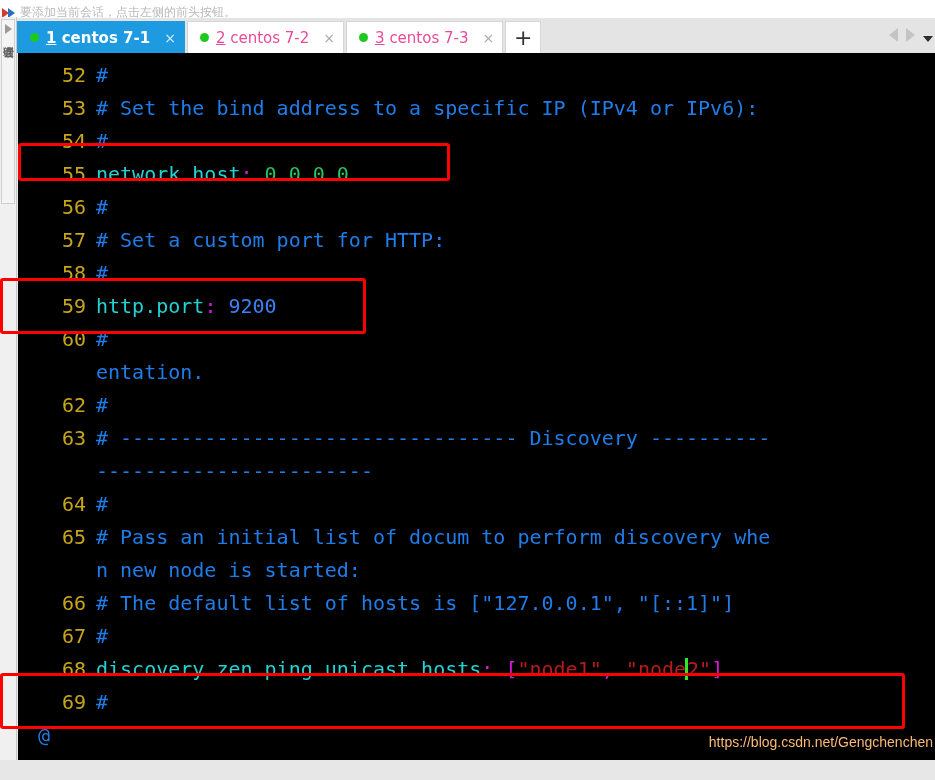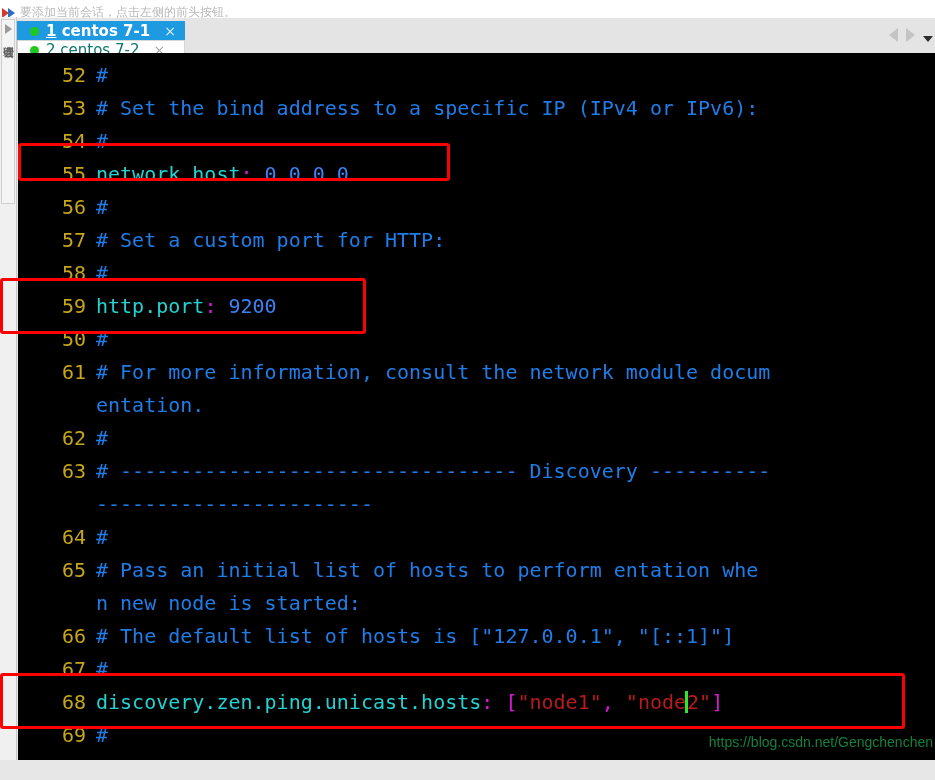--- a/index.html
+++ b/index.html
@@ -107,21 +107,20 @@
     left: 17px; top: 18px;
     width: 918px; height: 35px;
     background: #e4e4e4;
   }
   .tabstrip {
     position: absolute;
     left: 0; top: 3px;
     height: 32px;
     display: flex;
     align-items: stretch;
-    flex-direction: column;
   }
   .tab {
     height: 32px;
     box-sizing: border-box;
     display: flex;
     align-items: center;
     padding: 0 8px 0 12px;
     background: #ffffff;
     border: 1px solid #d6d6d6;
     border-bottom: none;
@@ -135,21 +134,21 @@
   }
   .tab .dot {
     width: 9px; height: 9px;
     border-radius: 50%;
     background: #1ec81e;
     flex: 0 0 auto;
     margin-right: 7px;
   }
   .tab .label {
     font-size: 15px;
-    color: #0f766e;
+    color: #ec4899;
     white-space: nowrap;
     font-family: "DejaVu Sans", sans-serif;
   }
   .tab.active .label {
     color: #ffffff;
     font-weight: bold;
   }
   .tab .label .mn {
     text-decoration: underline;
   }
@@ -232,21 +231,21 @@
     padding-right: 10px;
     box-sizing: border-box;
     color: #c8a61a;
   }
   .ln.blank { color: transparent; }
   .code { flex: 1 1 auto; white-space: pre; }
 
   .c-comment { color: #1f7dea; }
   .c-key     { color: #23d2d2; }
   .c-colon   { color: #d818d8; }
-  .c-val     { color: #3b82f6; }
+  .c-val     { color: #22c55e; }
   .c-num     { color: #3b82f6; }
   .c-str     { color: #b81b1b; }
   .c-punct   { color: #d818d8; }
   .c-at      { color: #1f7dea; }
 
   .cursor {
     display: inline-block;
     width: 3px;
     height: 22px;
     background: #2ee82e;
@@ -265,21 +264,21 @@
   #rb1 { left: 18px;  top: 143px; width: 432px;  height: 38px; }
   #rb2 { left: 0px;   top: 278px; width: 366px;  height: 56px; }
   #rb3 { left: 0px;   top: 673px; width: 905px;  height: 56px; }
 
   
   .watermark {
     position: absolute;
     right: 2px;
     bottom: 10px;
     font-size: 14px;
-    color: #15803d;
+    color: #fdba74;
     font-family: "Liberation Sans", sans-serif;
     white-space: nowrap;
   }
 </style>
 </head>
 <body>
 
 <div id="app">
 
   <div class="notice-bar">
@@ -327,28 +326,27 @@
   <div class="terminal">
     <div class="codearea" id="codearea">
         <div class="row"><span class="ln">52</span><span class="code"><span class="c-comment">#</span></span></div>
         <div class="row"><span class="ln">53</span><span class="code"><span class="c-comment"># Set the bind address to a specific IP (IPv4 or IPv6):</span></span></div>
         <div class="row"><span class="ln">54</span><span class="code"><span class="c-comment">#</span></span></div>
         <div class="row"><span class="ln">55</span><span class="code"><span class="c-key">network.host</span><span class="c-colon">:</span><span class="c-val"> 0.0.0.0</span></span></div>
         <div class="row"><span class="ln">56</span><span class="code"><span class="c-comment">#</span></span></div>
         <div class="row"><span class="ln">57</span><span class="code"><span class="c-comment"># Set a custom port for HTTP:</span></span></div>
         <div class="row"><span class="ln">58</span><span class="code"><span class="c-comment">#</span></span></div>
         <div class="row"><span class="ln">59</span><span class="code"><span class="c-key">http.port</span><span class="c-colon">:</span><span class="c-val"> </span><span class="c-num">9200</span></span></div>
-        <div class="row"><span class="ln">50</span><span class="code"><span class="c-comment">#</span></span></div>
-        <div class="row"><span class="ln">61</span><span class="code"><span class="c-comment"># For more information, consult the network module docum</span></span></div>
+        <div class="row"><span class="ln">60</span><span class="code"><span class="c-comment">#</span></span></div>
         <div class="row"><span class="ln blank">.</span><span class="code"><span class="c-comment">entation.</span></span></div>
         <div class="row"><span class="ln">62</span><span class="code"><span class="c-comment">#</span></span></div>
         <div class="row"><span class="ln">63</span><span class="code"><span class="c-comment"># --------------------------------- Discovery ----------</span></span></div>
         <div class="row"><span class="ln blank">.</span><span class="code"><span class="c-comment">-----------------------</span></span></div>
         <div class="row"><span class="ln">64</span><span class="code"><span class="c-comment">#</span></span></div>
-        <div class="row"><span class="ln">65</span><span class="code"><span class="c-comment"># Pass an initial list of hosts to perform entation whe</span></span></div>
+        <div class="row"><span class="ln">65</span><span class="code"><span class="c-comment"># Pass an initial list of docum to perform discovery whe</span></span></div>
         <div class="row"><span class="ln blank">.</span><span class="code"><span class="c-comment">n new node is started:</span></span></div>
         <div class="row"><span class="ln">66</span><span class="code"><span class="c-comment"># The default list of hosts is ["127.0.0.1", "[::1]"]</span></span></div>
         <div class="row"><span class="ln">67</span><span class="code"><span class="c-comment">#</span></span></div>
         <div class="row"><span class="ln">68</span><span class="code"><span class="c-key">discovery.zen.ping.unicast.hosts</span><span class="c-colon">:</span><span class="c-val"> </span><span class="c-punct">[</span><span class="c-str">"node1"</span><span class="c-punct">,</span><span class="c-val"> </span><span class="c-str">"node</span><span class="cursor" style="background: rgb(46, 232, 46);"></span><span class="c-str">2"</span><span class="c-punct">]</span></span></div>
         <div class="row"><span class="ln">69</span><span class="code"><span class="c-comment">#</span></span></div>
         <div class="row"><span class="ln blank">.</span><span class="code c-at" style="margin-left: -58px;">@</span></div>
       </div>
     <div class="watermark">https://blog.csdn.net/Gengchenchen</div>
   </div>
 

